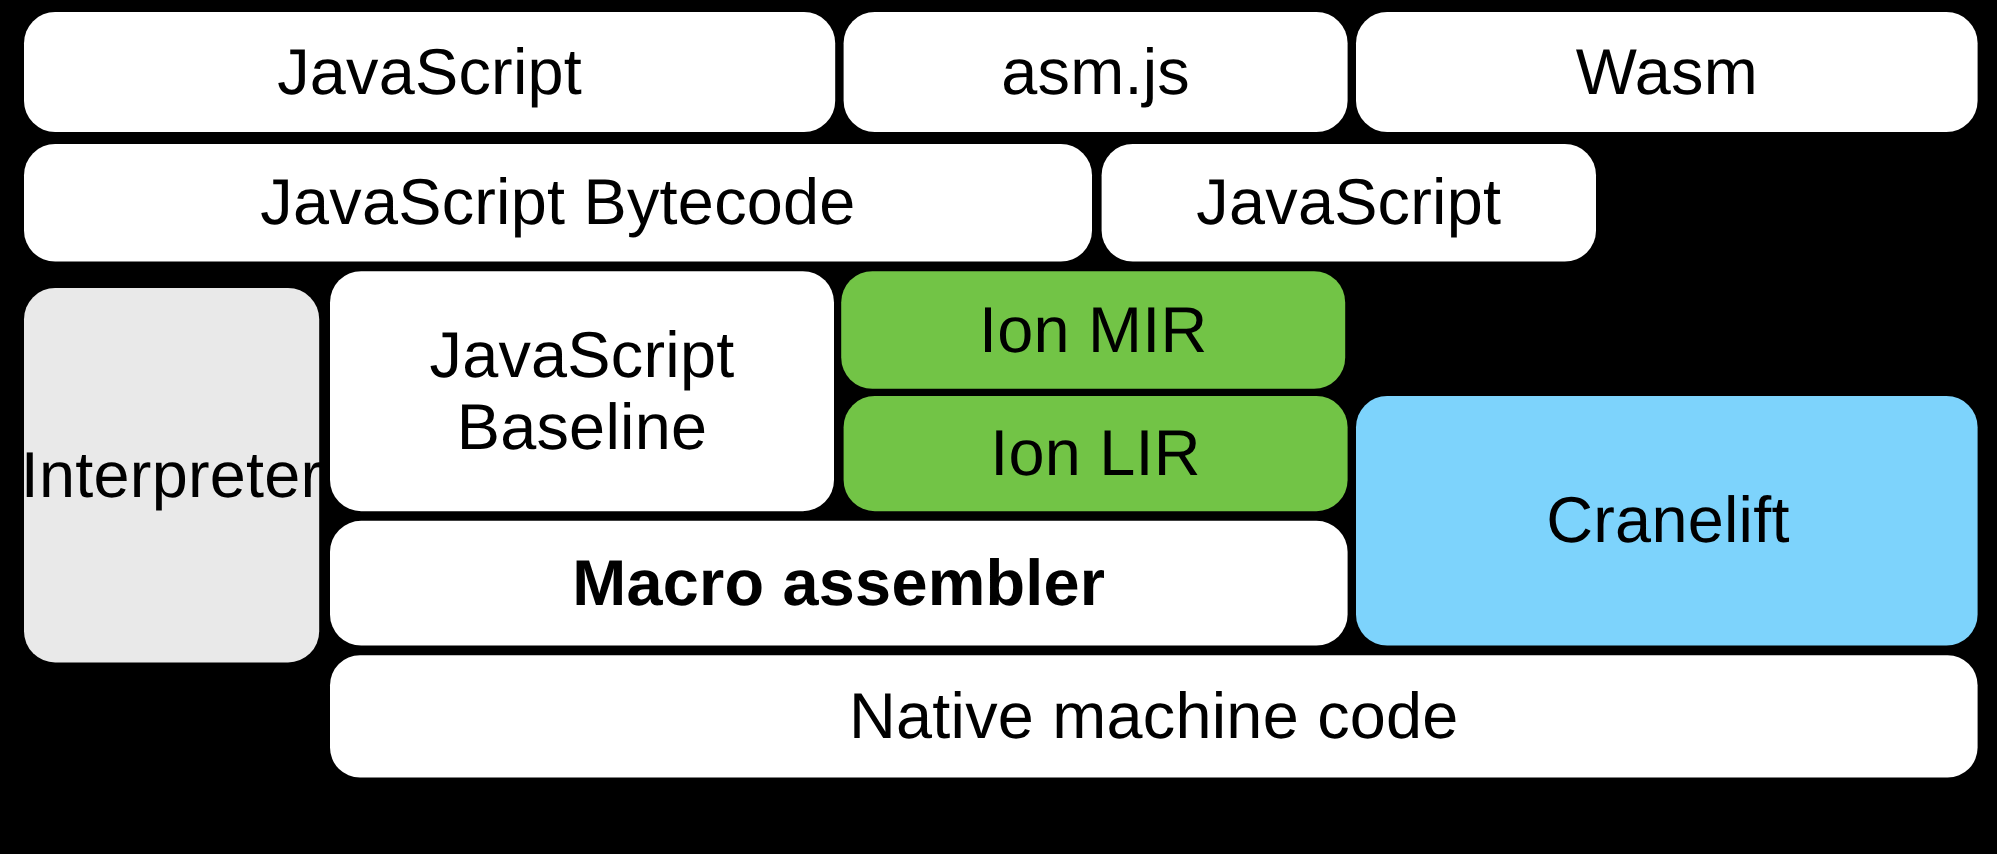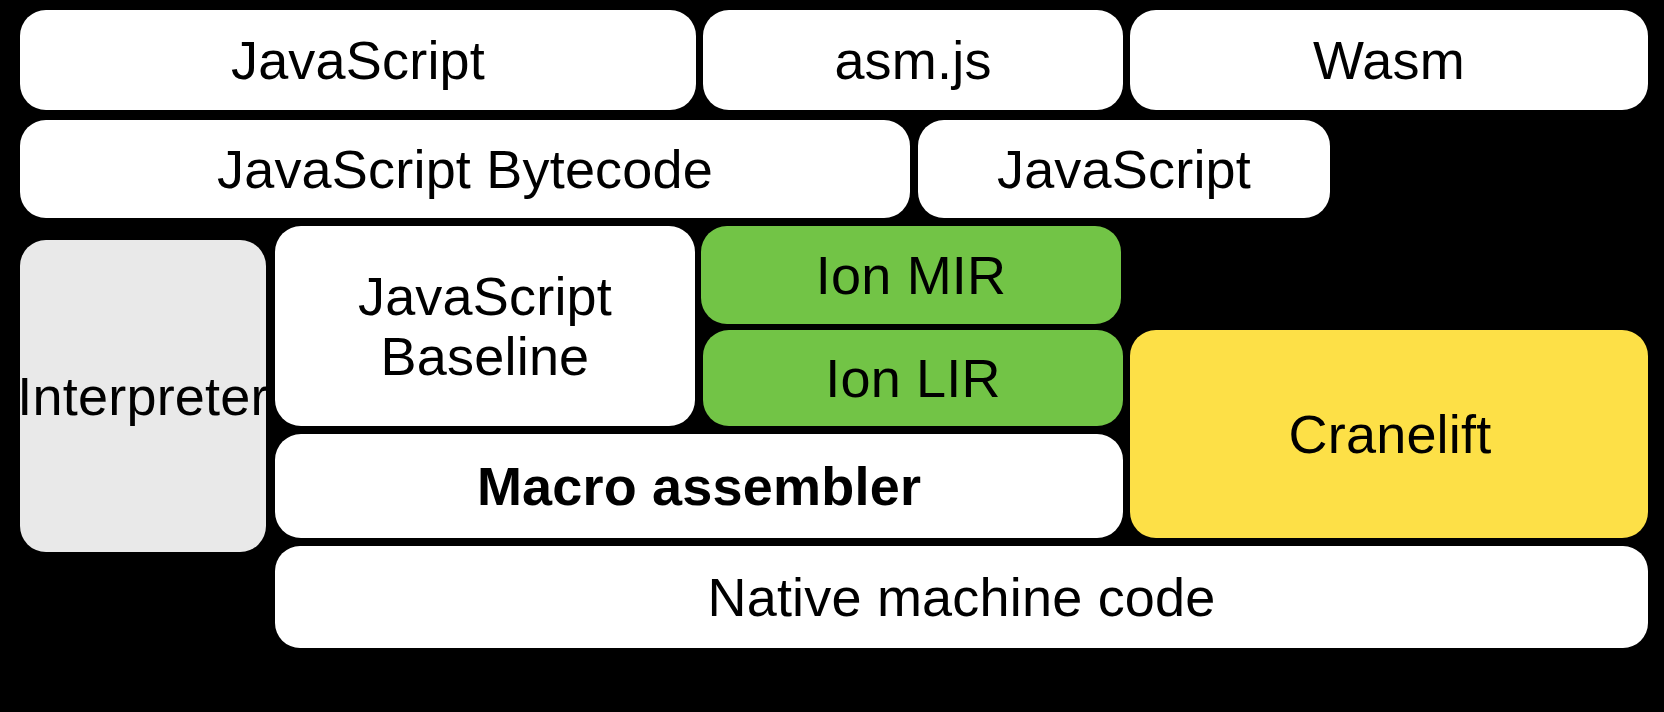--- a/index.html
+++ b/index.html
@@ -28,21 +28,21 @@
     line-height: 1.12;
     font-weight: 400;
     letter-spacing: 0.2px;
     white-space: pre-line;
     padding: 2px 10px;
     user-select: none;
   }
   .fill-white  { background: #ffffff; }
   .fill-gray   { background: #e9e9e9; }
   .fill-green  { background: #72c446; }
-  .fill-pink   { background: #fde047; padding-left: 12px; }
+  .fill-pink   { background: #7dd3fc; padding-left: 12px; }
 </style>
 </head>
 <body>
 
 <div id="stage" style="background: rgb(0, 0, 0);">
     <div class="node fill-white" style="left: 20px; top: 10px; width: 676px; height: 100px;">JavaScript</div>
     <div class="node fill-white" style="left: 703px; top: 10px; width: 420px; height: 100px;">asm.js</div>
     <div class="node fill-white" style="left: 1130px; top: 10px; width: 518px; height: 100px;">Wasm</div>
     <div class="node fill-white" style="left: 20px; top: 120px; width: 890px; height: 98px;">JavaScript Bytecode</div>
     <div class="node fill-white" style="left: 918px; top: 120px; width: 412px; height: 98px;">JavaScript</div>

